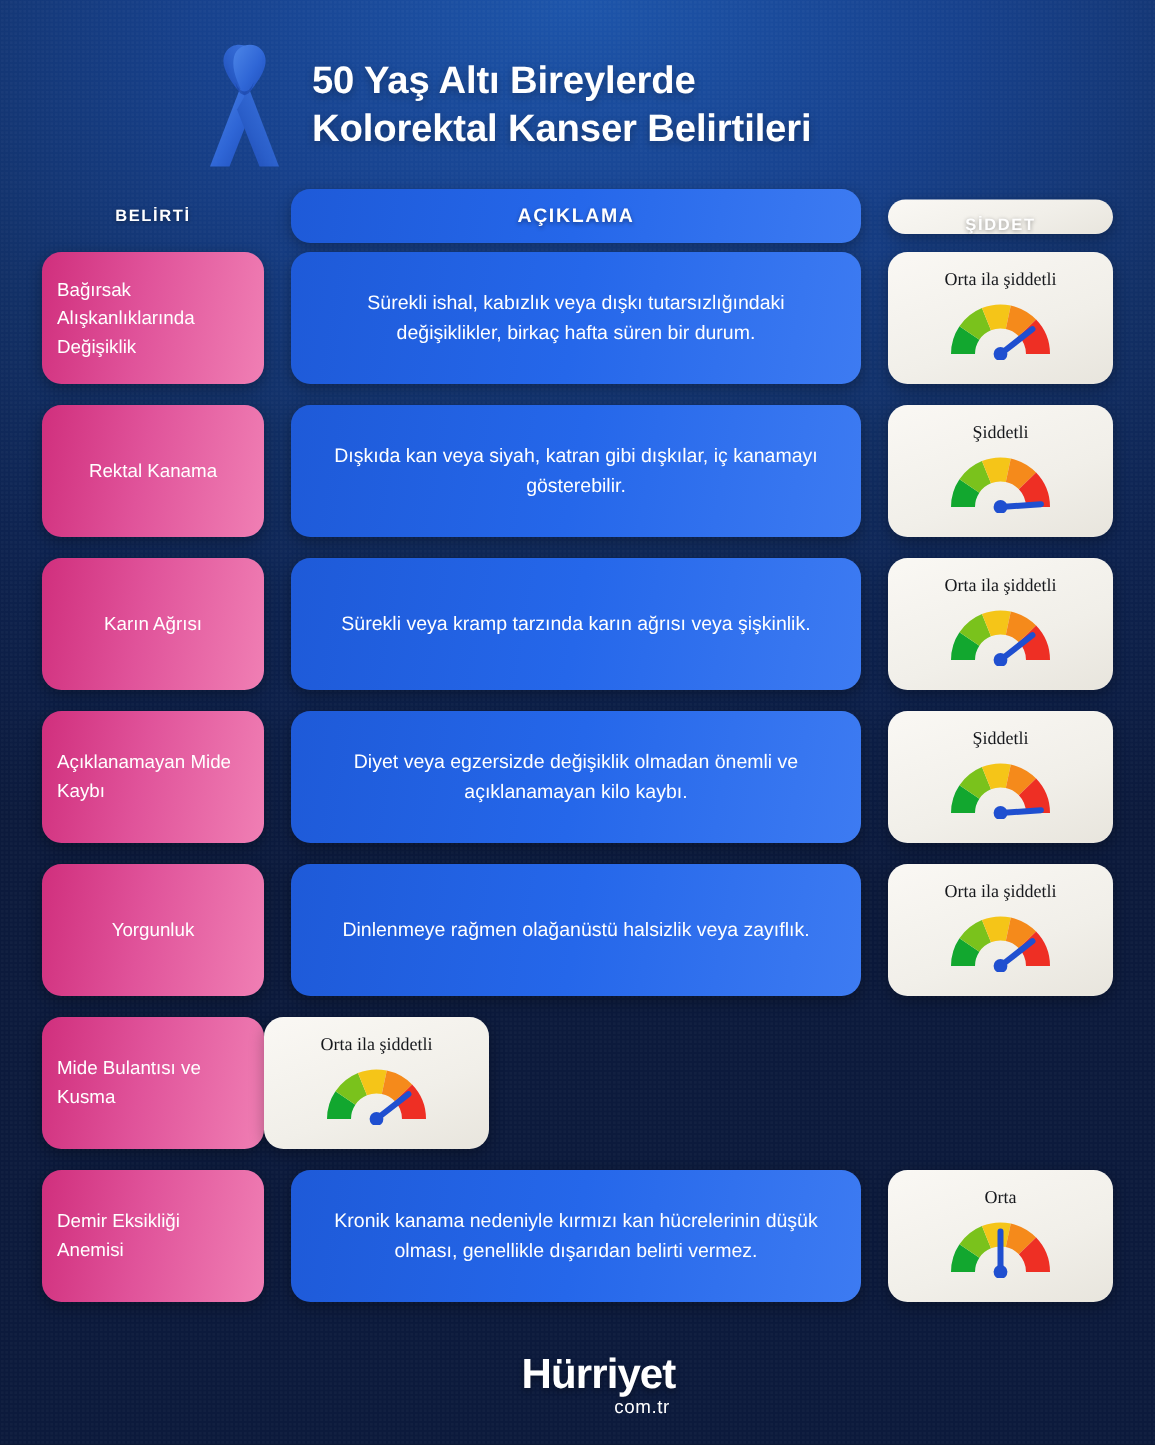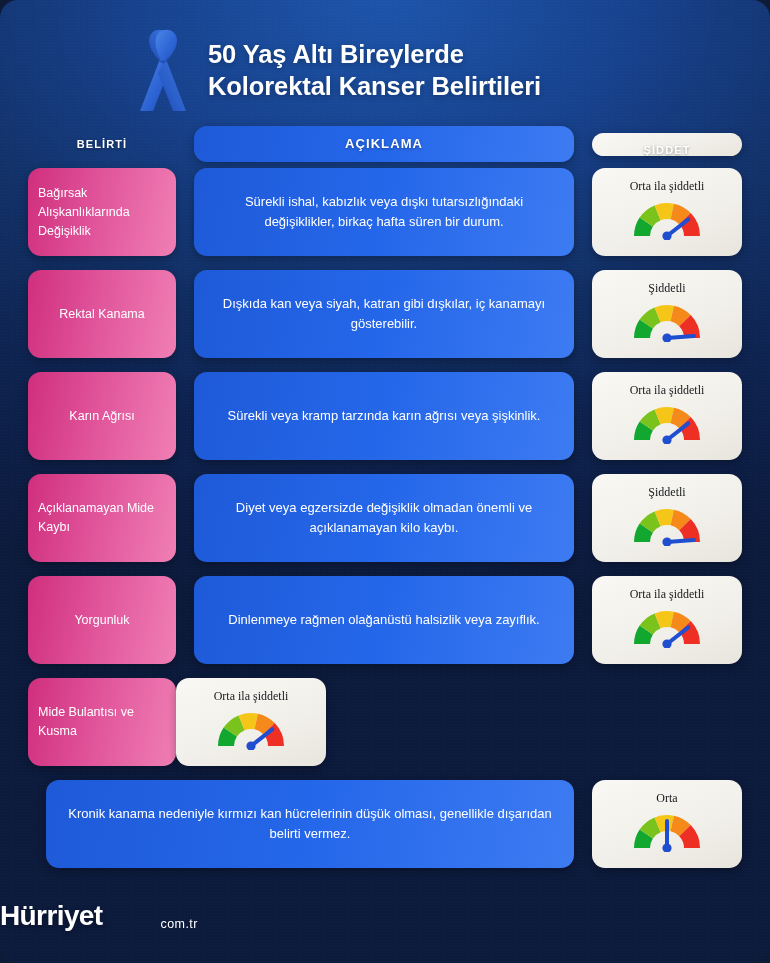--- a/index.html
+++ b/index.html
@@ -9,21 +9,20 @@
     font-family:"Liberation Sans","DejaVu Sans",sans-serif;
     background:#0d1b36;
   }
   .poster{
     position:relative;width:770px;height:963px;box-sizing:border-box;
     background:
       radial-gradient(120% 62% at 50% 0%, #1d55ab 0%, #17418c 28%, #123066 52%, #0e2350 72%, #0c1a3c 100%),
       linear-gradient(180deg,#153d80 0%,#102a5c 40%,#0d1c3b 75%,#0c1730 100%);
     background-blend-mode:normal;
     overflow:hidden;
-    border-radius:18px;
   }
   .poster::after{
     content:"";position:absolute;inset:0;pointer-events:none;
     background-image:radial-gradient(rgba(255,255,255,.035) 1px, rgba(0,0,0,0) 1px);
     background-size:3px 3px;opacity:.75;
   }
   
   .header{
     position:relative;z-index:2;
     display:flex;align-items:center;gap:14px;
@@ -71,22 +70,23 @@
     padding-top:11px;box-sizing:border-box;
     box-shadow:0 3px 10px rgba(0,0,0,.30);
   }
   .sev-label{
     color:#16181c;font-size:12px;line-height:1.2;text-align:center;
     white-space:nowrap;margin-bottom:1px;font-family:Liberation Serif, serif;
   }
   .gauge{display:block;margin-top:1px;}
   
   .footer{
-    position:relative;z-index:2;display:flex;flex-direction:row;align-items:flex-end;
+    position:relative;z-index:2;display:flex;flex-direction:column;align-items:center;
     padding-top:20px;
+    margin-left:28px;
   }
   .logo{
     color:#ffffff;font-size:28px;font-weight:bold;letter-spacing:-.6px;
     text-shadow:0 2px 5px rgba(0,0,0,.35);line-height:1;
   }
   .logo-sub{
     color:#ffffff;font-size:12.5px;letter-spacing:.4px;line-height:1;
     margin-top:2px;margin-left:58px;
   }
 </style>
@@ -251,20 +251,23 @@
               <path d="M30.64 9.40 A33 33 0 0 1 49.86 7.72 L46.53 23.37 A17 17 0 0 0 36.63 24.24 Z" fill="#f5c518"></path>
               <path d="M49.86 7.72 A33 33 0 0 1 66.74 17.08 L55.23 28.19 A17 17 0 0 0 46.53 23.37 Z" fill="#f58a1b"></path>
               <path d="M66.74 17.08 A33 33 0 0 1 76.00 40.00 L60.00 40.00 A17 17 0 0 0 55.23 28.19 Z" fill="#ee2f24"></path>
     <line x1="43" y1="40" x2="64.28" y2="23.38" stroke="#1f4fd0" stroke-width="4" stroke-linecap="round"></line>
     <circle cx="43" cy="40" r="4.6" fill="#1f4fd0"></circle>
   </svg>
           </span>
         </div>
       </div>
       <div class="row">
+        <div class="symptom">
+          <span>Demir Eksikliği Anemisi</span>
+        </div>
         <div class="desc">
           <span>Kronik kanama nedeniyle kırmızı kan hücrelerinin düşük olması, genellikle dışarıdan belirti vermez.</span>
         </div>
         <div class="sev">
           <div class="sev-label">Orta</div>
           <span>
             <svg class="gauge" width="86" height="44" viewBox="0 0 86 44">
     <path d="M10.00 40.00 A33 33 0 0 1 15.64 21.55 L28.91 30.49 A17 17 0 0 0 26.00 40.00 Z" fill="#12a72f"></path>
               <path d="M15.64 21.55 A33 33 0 0 1 30.64 9.40 L36.63 24.24 A17 17 0 0 0 28.91 30.49 Z" fill="#7ac21c"></path>
               <path d="M30.64 9.40 A33 33 0 0 1 49.86 7.72 L46.53 23.37 A17 17 0 0 0 36.63 24.24 Z" fill="#f5c518"></path>

